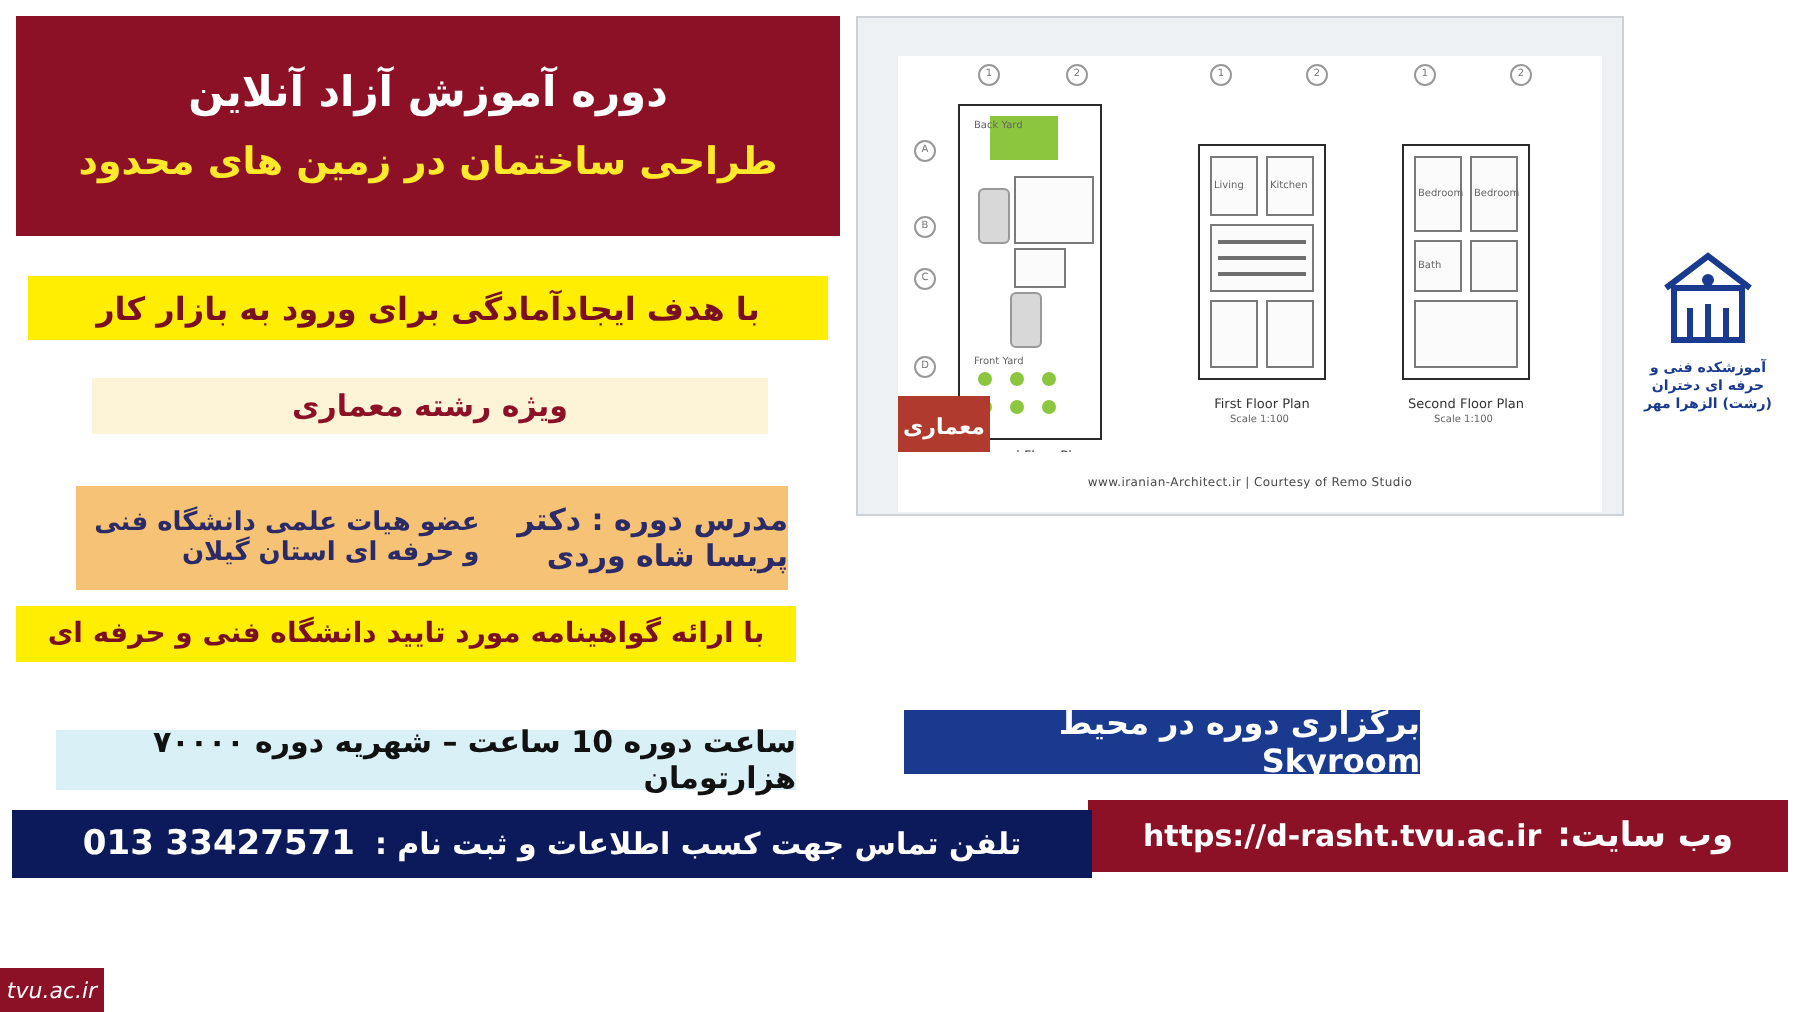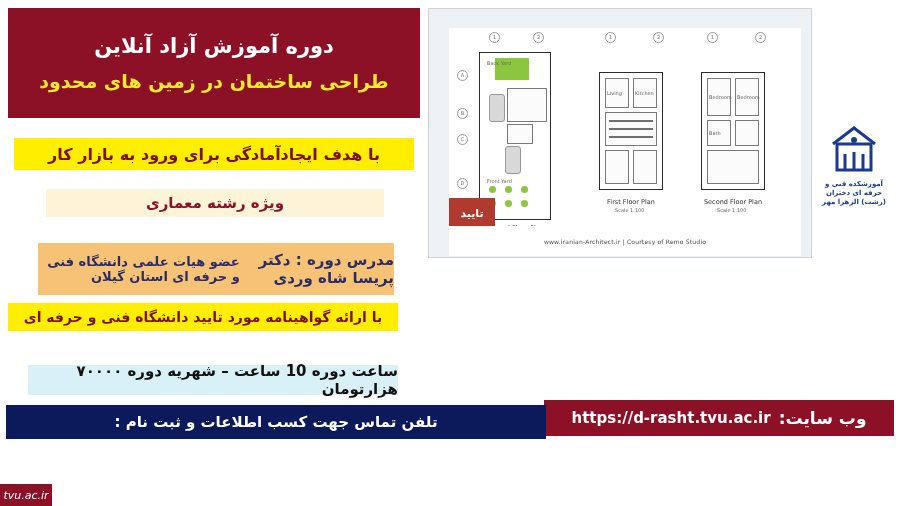--- a/index.html
+++ b/index.html
@@ -419,28 +419,32 @@
   </div>
 
   <div class="cert-bar">
     <span>با ارائه گواهینامه مورد تایید  دانشگاه فنی و حرفه ای</span>
   </div>
 
   <div class="fee-bar">
     <span>ساعت دوره 10 ساعت – شهریه دوره ۷۰۰۰۰ هزارتومان</span>
   </div>
 
+  <div class="skyroom-bar">
+    <span>برگزاری دوره در محیط Skyroom</span>
+  </div>
 
   <div class="website-bar">
     <span class="website-label">وب سایت:</span>
     <span class="website-url">https://d-rasht.tvu.ac.ir</span>
   </div>
 
   <div class="phone-bar">
     <span class="phone-label">تلفن تماس جهت کسب اطلاعات و ثبت نام :</span>
+    <span class="phone-number">013 33427571</span>
   </div>
 
   <div class="plan-area">
     <div class="plan-canvas">
       <div class="plan-inner">
 
         <div class="grid-circle" style="left:40px; top:4px;">1</div>
         <div class="grid-circle" style="left:84px; top:4px;">2</div>
         <div class="grid-circle" style="left:156px; top:4px;">1</div>
         <div class="grid-circle" style="left:204px; top:4px;">2</div>
@@ -488,21 +492,21 @@
         <div class="plan-room" style="left:286px; top:50px; width:24px; height:38px;"></div>
         <div class="plan-room" style="left:258px; top:92px; width:24px; height:26px;"></div>
         <div class="plan-room" style="left:286px; top:92px; width:24px; height:26px;"></div>
         <div class="plan-room" style="left:258px; top:122px; width:52px; height:34px;"></div>
         <div class="floor-sub" style="left:260px; top:66px;">Bedroom</div>
         <div class="floor-sub" style="left:288px; top:66px;">Bedroom</div>
         <div class="floor-sub" style="left:260px; top:102px;">Bath</div>
         <div class="floor-label" style="left:244px; top:170px; width:80px;">Second Floor Plan</div>
         <div class="floor-sub" style="left:268px; top:179px;">Scale 1:100</div>
 
-        <div class="plan-watermark">تایید</div>
+        <div class="plan-watermark">معماری</div>
         <div class="plan-caption-bottom">
           <span class="plan-credit">www.iranian-Architect.ir | Courtesy of Remo Studio</span>
         </div>
       </div>
     </div>
   </div>
 
 
   <div class="logo-bottom">
     <svg width="62" height="58" viewBox="0 0 62 58">

